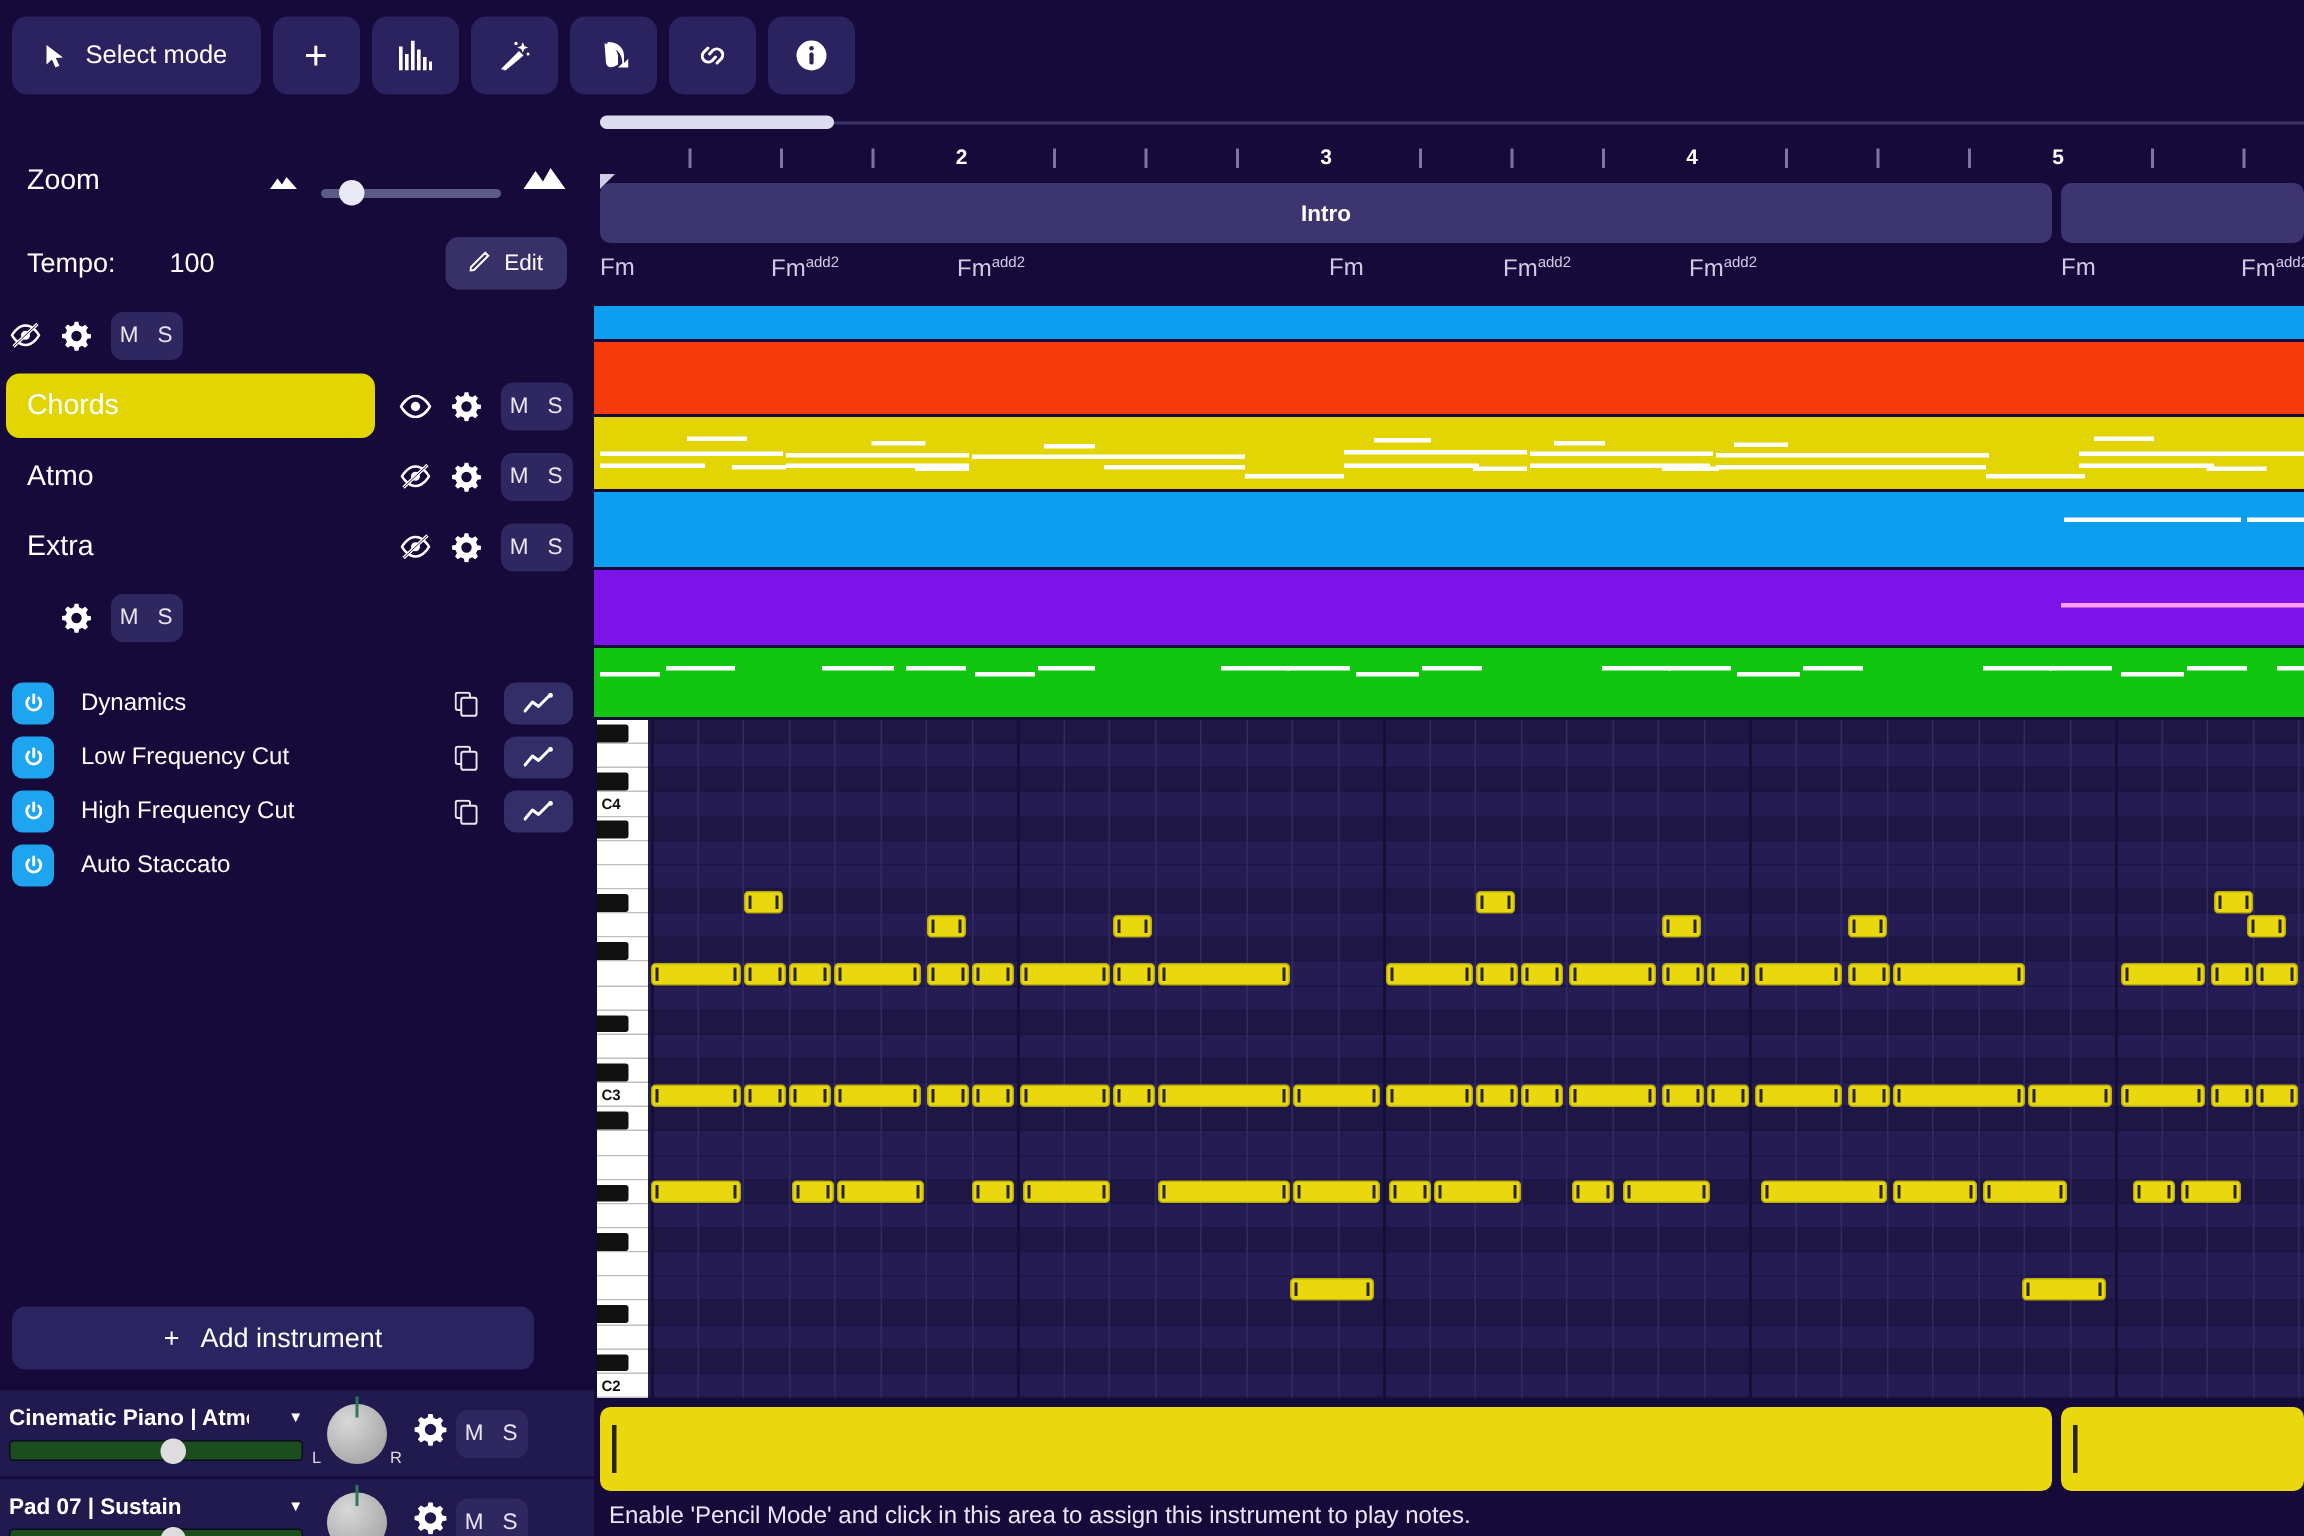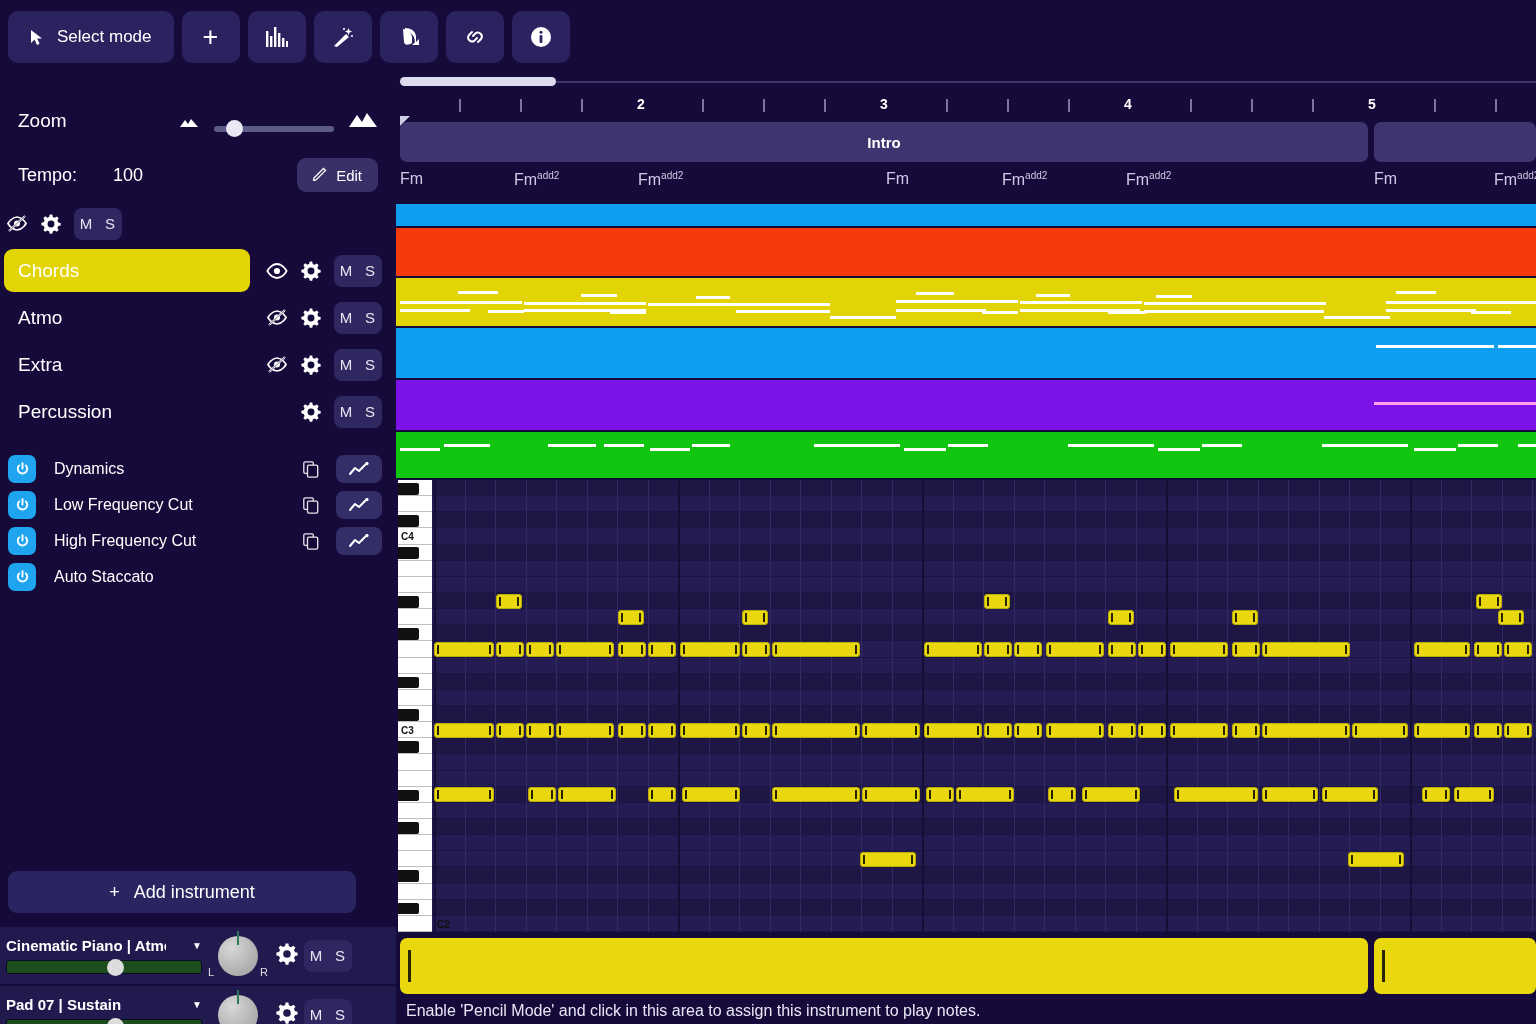--- a/index.html
+++ b/index.html
@@ -348,21 +348,20 @@
           <svg width="20" height="20" viewBox="0 0 22 22">
             <path d="M11 7.2a3.8 3.8 0 1 0 0 7.6 3.8 3.8 0 0 0 0-7.6z M9.6 0.6h2.8l.5 2.6 2.2 1 2.3-1.4 2 2-1.4 2.3 1 2.2 2.6.5v2.8l-2.6.5-1 2.2 1.4 2.3-2 2-2.3-1.4-2.2 1-.5 2.6H9.6l-.5-2.6-2.2-1-2.3 1.4-2-2 1.4-2.3-1-2.2L0.4 12.4V9.6l2.6-.5 1-2.2L2.6 4.6l2-2 2.3 1.4 2.2-1z" fill="#fff"></path>
           </svg>
         </span>
         <div class="msbox">
           <span>M</span>
           <span>S</span>
         </div>
       </div>
       <div class="trackrow">
-        <div class="tname">Percussion</div>
         <span class="tkicon"></span>
         <span class="tkicon">
           <svg width="20" height="20" viewBox="0 0 22 22">
             <path d="M11 7.2a3.8 3.8 0 1 0 0 7.6 3.8 3.8 0 0 0 0-7.6z M9.6 0.6h2.8l.5 2.6 2.2 1 2.3-1.4 2 2-1.4 2.3 1 2.2 2.6.5v2.8l-2.6.5-1 2.2 1.4 2.3-2 2-2.3-1.4-2.2 1-.5 2.6H9.6l-.5-2.6-2.2-1-2.3 1.4-2-2 1.4-2.3-1-2.2L0.4 12.4V9.6l2.6-.5 1-2.2L2.6 4.6l2-2 2.3 1.4 2.2-1z" fill="#fff"></path>
           </svg>
         </span>
         <div class="msbox">
           <span>M</span>
           <span>S</span>
         </div>
@@ -648,21 +647,21 @@
         <div class="bkey" style="top: 148.191px; height: 11.6229px;"></div>
         <div class="bkey" style="top: 196.62px; height: 11.6229px;"></div>
         <div class="bkey" style="top: 228.906px; height: 11.6229px;"></div>
         <div class="bkey" style="top: 261.191px; height: 11.6229px;"></div>
         <div class="bkey" style="top: 309.62px; height: 11.6229px;"></div>
         <div class="bkey" style="top: 341.906px; height: 11.6229px;"></div>
         <div class="bkey" style="top: 390.334px; height: 11.6229px;"></div>
         <div class="bkey" style="top: 422.62px; height: 11.6229px;"></div>
         <div class="klabel" style="top: 51.3343px;">C4</div>
         <div class="klabel" style="top: 245.049px;">C3</div>
-        <div class="klabel" style="top: 438.763px; margin-left: 36px;">C2</div>
+        <div class="klabel" style="top: 438.763px;">C2</div>
       </div>
     <div id="grid">
         <div class="grow dark" style="top: 0px; height: 16.1429px;"></div>
         <div class="grow" style="top: 16.1429px; height: 16.1429px;"></div>
         <div class="grow dark" style="top: 32.2857px; height: 16.1429px;"></div>
         <div class="grow" style="top: 48.4286px; height: 16.1429px;"></div>
         <div class="grow dark" style="top: 64.5714px; height: 16.1429px;"></div>
         <div class="grow" style="top: 80.7143px; height: 16.1429px;"></div>
         <div class="grow" style="top: 96.8571px; height: 16.1429px;"></div>
         <div class="grow dark" style="top: 113px; height: 16.1429px;"></div>

